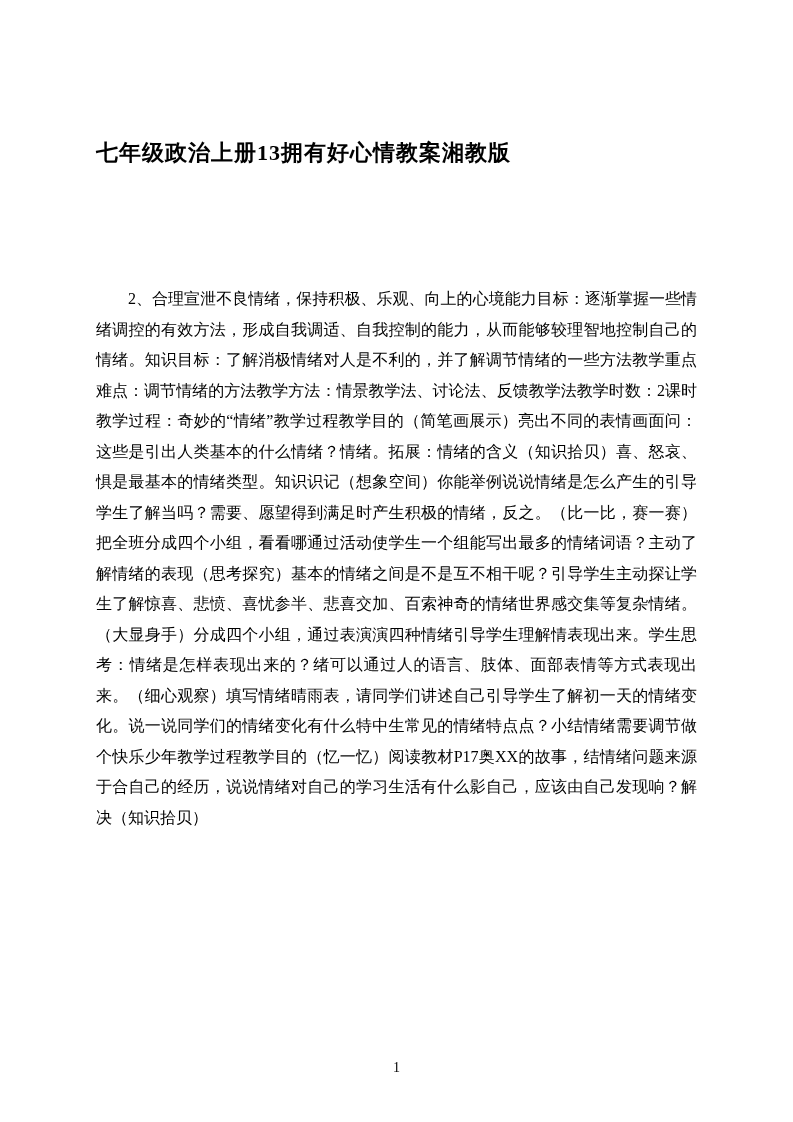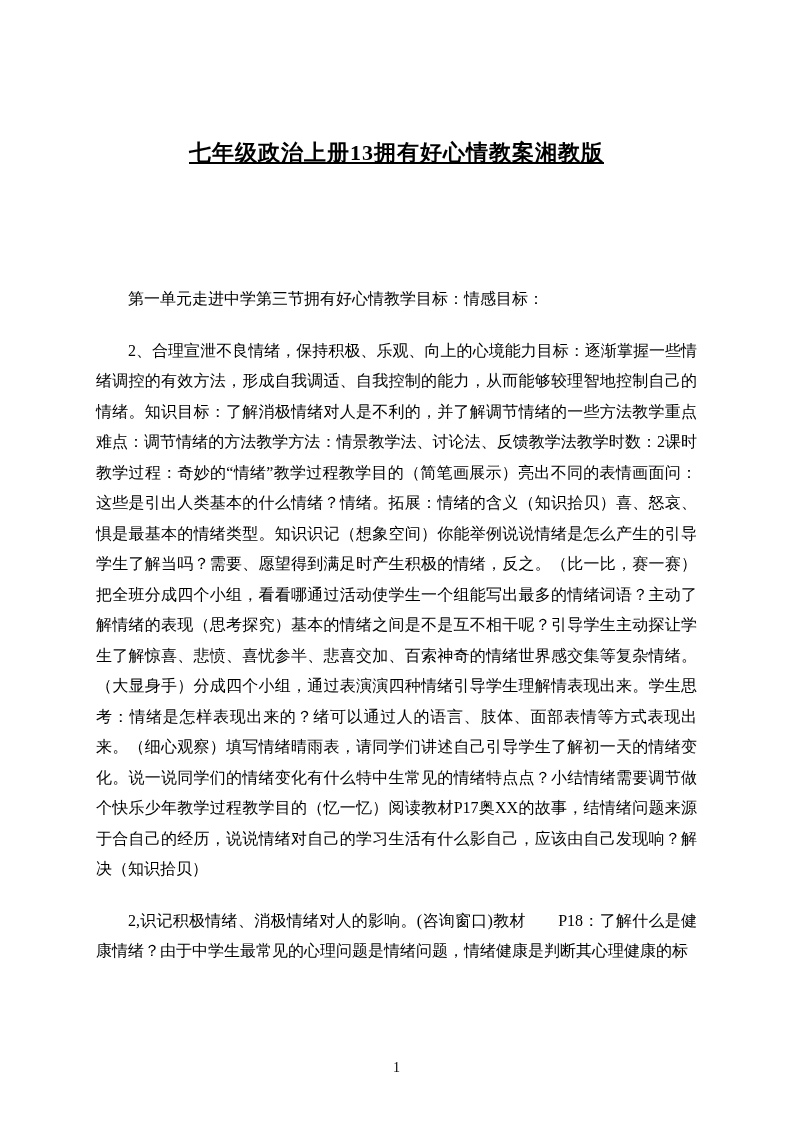--- a/index.html
+++ b/index.html
@@ -15,26 +15,25 @@
     width: 793px;
     height: 1122px;
     background: #ffffff;
     overflow: hidden;
   }
   .content {
     padding: 0 96px;
   }
   .doc-title {
     padding-top: 138px;
-    text-align: center;
+    text-align: left;
     font-size: 22px;
     font-weight: bold;
     letter-spacing: 1px;
     line-height: 30px;
-    text-decoration: underline;
   }
   .body-text {
     margin-top: 116px;
     font-size: 16px;
     line-height: 30.5px;
     text-align: justify;
     text-justify: inter-ideograph;
   }
   .body-text p {
     text-indent: 2em;
@@ -52,24 +51,22 @@
   }
 </style>
 </head>
 <body>
 
 <div class="page">
   <div class="content">
     <h1 class="doc-title">七年级政治上册13拥有好心情教案湘教版</h1>
 
     <div class="body-text">
-      <p>第一单元走进中学第三节拥有好心情教学目标：情感目标：</p>
 
 
       <p>2、合理宣泄不良情绪，保持积极、乐观、向上的心境能力目标：逐渐掌握一些情绪调控的有效方法，形成自我调适、自我控制的能力，从而能够较理智地控制自己的情绪。知识目标：了解消极情绪对人是不利的，并了解调节情绪的一些方法教学重点难点：调节情绪的方法教学方法：情景教学法、讨论法、反馈教学法教学时数：2课时教学过程：奇妙的“情绪”教学过程教学目的（简笔画展示）亮出不同的表情画面问：这些是引出人类基本的什么情绪？情绪。拓展：情绪的含义（知识拾贝）喜、怒哀、惧是最基本的情绪类型。知识识记（想象空间）你能举例说说情绪是怎么产生的引导学生了解当吗？需要、愿望得到满足时产生积极的情绪，反之。（比一比，赛一赛）把全班分成四个小组，看看哪通过活动使学生一个组能写出最多的情绪词语？主动了解情绪的表现（思考探究）基本的情绪之间是不是互不相干呢？引导学生主动探让学生了解惊喜、悲愤、喜忧参半、悲喜交加、百索神奇的情绪世界感交集等复杂情绪。（大显身手）分成四个小组，通过表演演四种情绪引导学生理解情表现出来。学生思考：情绪是怎样表现出来的？绪可以通过人的语言、肢体、面部表情等方式表现出来。（细心观察）填写情绪晴雨表，请同学们讲述自己引导学生了解初一天的情绪变化。说一说同学们的情绪变化有什么特中生常见的情绪特点点？小结情绪需要调节做个快乐少年教学过程教学目的（忆一忆）阅读教材P17奥XX的故事，结情绪问题来源于合自己的经历，说说情绪对自己的学习生活有什么影自己，应该由自己发现响？解决（知识拾贝）</p>
 
 
-      <p>2,识记积极情绪、消极情绪对人的影响。(咨询窗口)教材　　P18：了解什么是健康情绪？由于中学生最常见的心理问题是情绪问题，情绪健康是判断其心理健康的标</p>
     </div>
   </div>
 
   <div class="page-number">1</div>
 </div>
 
 </body></html>

